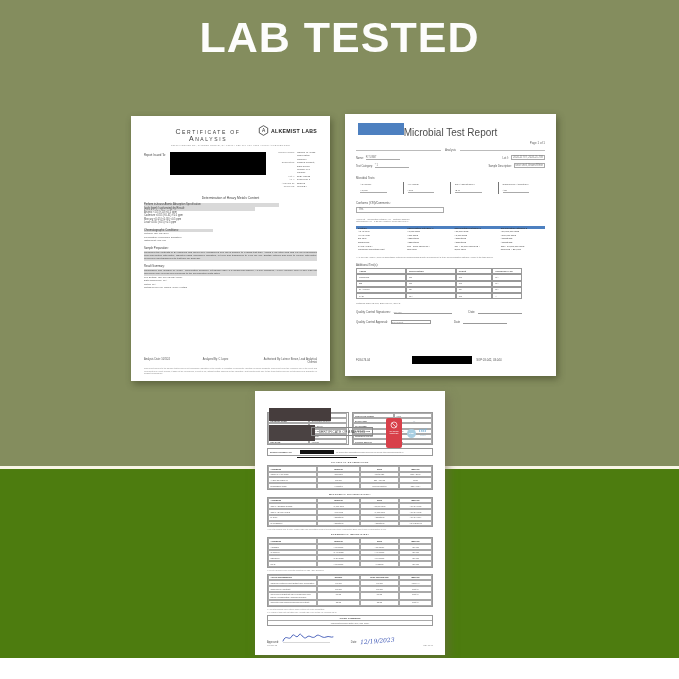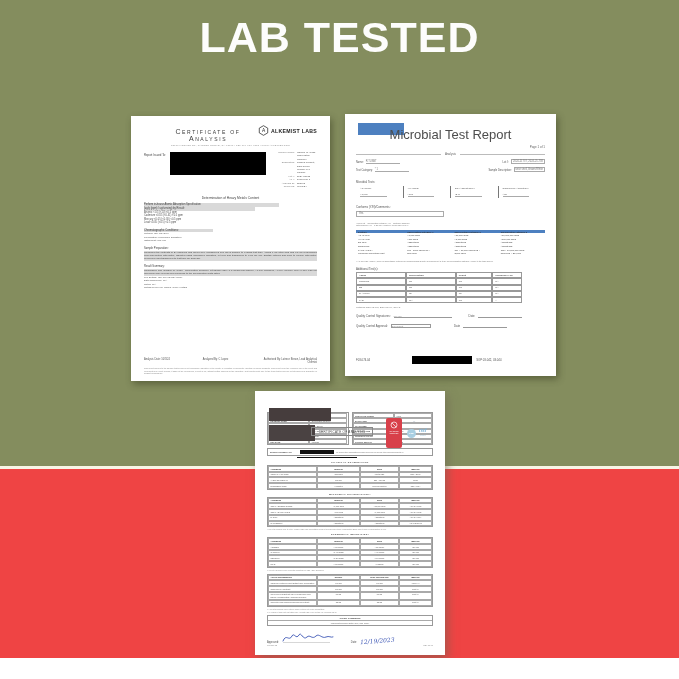--- a/index.html
+++ b/index.html
@@ -1,17 +1,17 @@
 <!DOCTYPE html>
 <html><head>
 <meta charset="utf-8">
 <style>
   * { margin:0; padding:0; box-sizing:border-box; }
   body { width:679px; height:679px; font-family:"Liberation Sans", sans-serif; }
-  .canvas { position:relative; width:679px; height:658px; background:#ef4444; overflow:hidden; }
+  .canvas { position:relative; width:679px; height:658px; background:#4d7c0f; overflow:hidden; }
   .bg-green { position:absolute; left:0; top:0; width:679px; height:466px; background:#848d5e; }
   .bg-divider { position:absolute; left:0; top:466px; width:679px; height:3px; background:#f8f5e6; }
   .headline { position:absolute; left:0; top:18px; width:679px; text-align:center; color:#fdfdfc;
               font-weight:bold; font-size:43px; line-height:38px; letter-spacing:1px; }
 
   .doc { position:absolute; background:#fff; overflow:hidden; display:flex; flex-direction:column;
          box-shadow:2px 3px 7px rgba(40,44,20,0.45); color:#3c3c3c; }
   .doc1 { left:131px; top:116px; width:199px; height:265px; padding:9px 13px 6px 13px; }
   .doc2 { left:345px; top:114px; width:211px; height:262px; padding:9px 11px 6px 11px; }
   .doc3 { left:255px; top:391px; width:190px; height:264px; padding:7px 12px 5px 12px;
@@ -39,21 +39,21 @@
   .d1-metal { font-size:2.6px; line-height:3.6px; color:#555; }
   .d1-subhead { font-size:2.7px; margin-top:4px; width:40%; }
   .d1-line { font-size:2.5px; line-height:3.5px; color:#555; }
   .d1-par { font-size:2.5px; line-height:3.4px; color:#444; margin-top:1px; text-align:justify; }
   .d1-footer { display:flex; justify-content:space-between; margin-top:auto; font-size:2.6px; color:#555; gap:6px; }
   .d1-footer > div:last-child { text-align:right; width:56px; }
   .d1-disclaimer { font-size:2px; line-height:2.7px; color:#888; margin-top:3px; text-align:justify; }
 
   
   .d2-logo { width:46px; height:12px; background:#4d80c0; margin-left:2px; }
-  .d2-title { text-align:center; font-size:13px; color:#4d4d4d; margin-top:-8px; }
+  .d2-title { text-align:center; font-size:10px; color:#4d4d4d; margin-top:-8px; }
   .d2-page { text-align:right; font-size:3px; color:#666; margin-top:3px; }
   .d2-analysis { display:flex; align-items:center; gap:4px; font-size:3px; color:#666; margin-top:3px; }
   .d2-analysis::before, .d2-analysis::after { content:""; flex:1; border-top:0.5px solid #bbb; }
   .d2-fields { display:flex; justify-content:space-between; margin-top:3px; font-size:2.6px; color:#555; }
   .d2-fields .cell { display:flex; gap:2px; align-items:flex-end; }
   .d2-uline { border-bottom:0.5px solid #aaa; min-width:34px; color:#777; }
   .d2-box { border:0.4px solid #aaa; padding:0 1px; color:#777; }
   .d2-tests-title { font-size:2.8px; color:#555; margin-top:8px; }
   .d2-tests { display:flex; margin-top:2px; }
   .d2-test { flex:1; padding:1px 4px; font-size:2.5px; color:#555; line-height:3.6px; }

